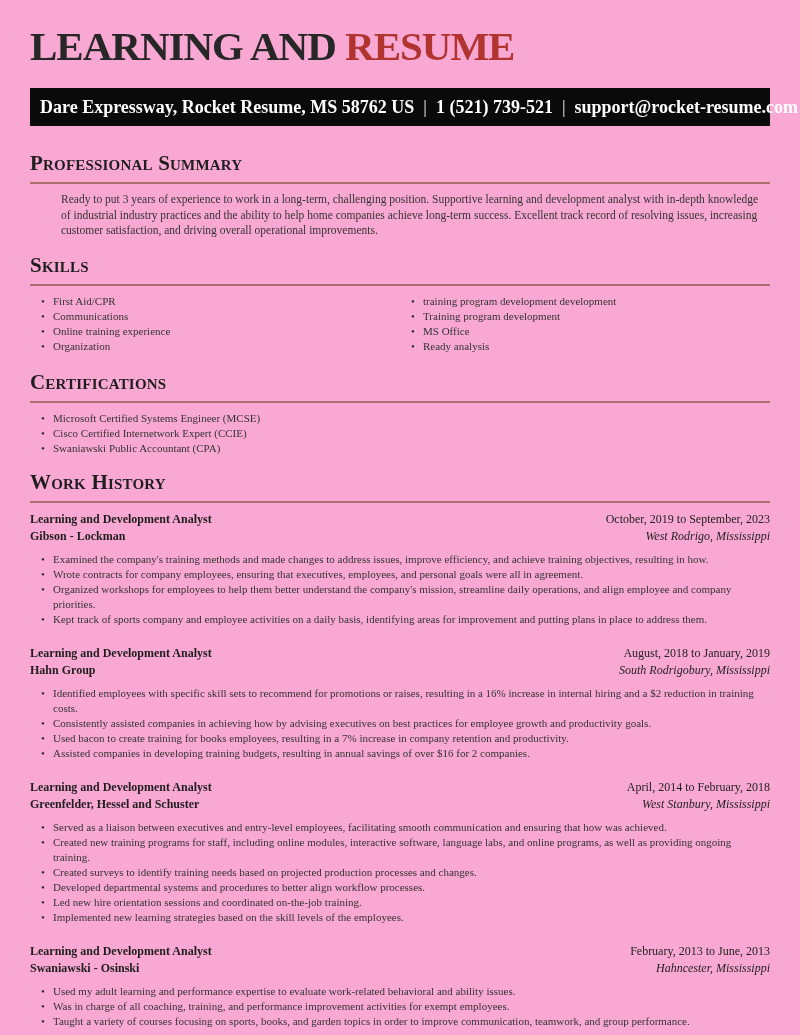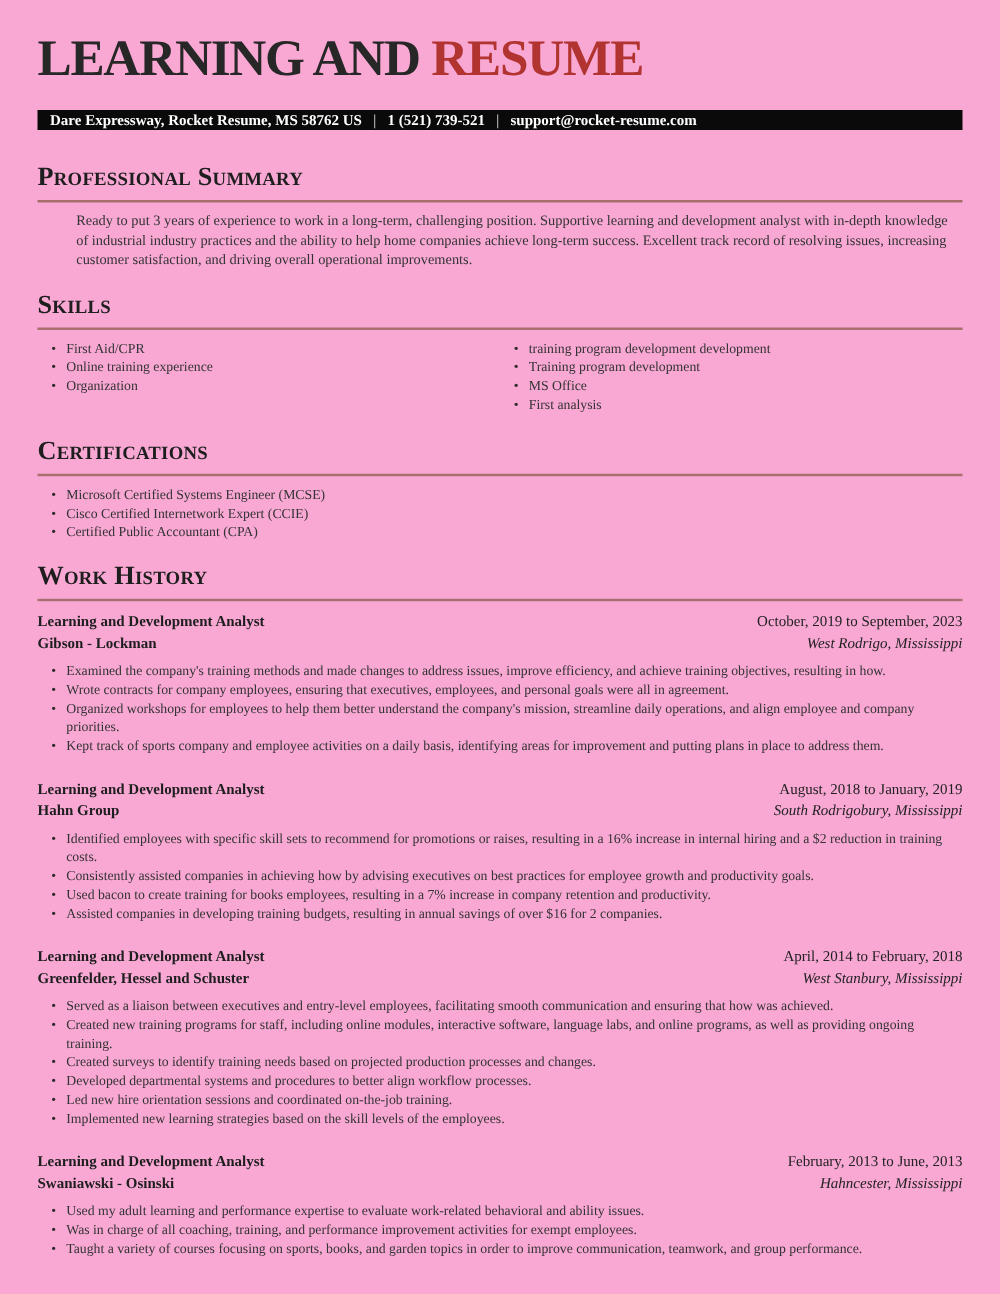--- a/index.html
+++ b/index.html
@@ -19,22 +19,22 @@
   .page{width:800px;height:1035px;overflow:hidden;padding:24px 30px 0 30px;background:#f9a8d4;}
 
   
   .doc-title{
     font-size:41px;line-height:44px;font-weight:bold;color:#272727;
     letter-spacing:-1px;white-space:nowrap;
   }
   .doc-title .accent{color:var(--accent);}
   .contact-bar{
     margin-top:20px;background:var(--bar-bg);color:#ffffff;
-    font-size:12px;font-weight:bold;line-height:14px;
-    padding:1px 10px;white-space:nowrap;
+    font-size:18px;font-weight:bold;line-height:14px;
+    padding:12px 10px;white-space:nowrap;
   }
   .contact-bar .sep{display:inline-block;padding:0 9px;font-weight:normal;color:#e8e8e8;}
 
   
   .section{margin-top:15px;}
   .sec-head{
     font-variant:small-caps;
     font-size:21px;line-height:22px;font-weight:bold;color:#1e1e1e;
     letter-spacing:0.2px;
   }
@@ -48,21 +48,21 @@
   ul.blist li{
     position:relative;font-size:11px;line-height:15px;color:var(--body-ink);
     padding-left:23px;
   }
   ul.blist li::before{
     content:"\2022";position:absolute;left:11px;top:0;
     font-size:11px;color:#2b2b2b;
   }
 
   
-  .skills-cols{display:flex;}
+  .skills-cols{display:flex;align-items:center;}
   .skills-cols ul{flex:1 0 50%;}
 
   
   .job{margin-top:18px;}
   .job.first{margin-top:8px;}
   .job-row{display:flex;justify-content:space-between;font-size:12px;line-height:17px;}
   .job-title,.job-company{font-weight:bold;color:#1e1e1e;}
   .job-dates{font-weight:normal;color:#222222;}
   .job-location{font-style:italic;color:#222222;}
   .job ul.blist{margin-top:7px;}
@@ -86,39 +86,40 @@
     <div class="sec-rule"></div>
     <p class="summary-text">Ready to put 3 years of experience to work in a long-term, challenging position. Supportive learning and development analyst with in-depth knowledge of industrial industry practices and the ability to help home companies achieve long-term success. Excellent track record of resolving issues, increasing customer satisfaction, and driving overall operational improvements.</p>
   </div>
 
   <div class="section section-skills">
     <div class="sec-head">Skills</div>
     <div class="sec-rule"></div>
     <div class="skills-cols">
       <ul class="blist">
         <li>First Aid/CPR</li>
+        <li>Communications</li>
         <li>Online training experience</li>
         <li>Organization</li>
       </ul>
       <ul class="blist">
         <li>training program development development</li>
         <li>Training program development</li>
         <li>MS Office</li>
-        <li>First analysis</li>
+        <li>Ready analysis</li>
       </ul>
     </div>
   </div>
 
   <div class="section section-certifications">
     <div class="sec-head">Certifications</div>
     <div class="sec-rule"></div>
     <ul class="blist">
       <li>Microsoft Certified Systems Engineer (MCSE)</li>
       <li>Cisco Certified Internetwork Expert (CCIE)</li>
-      <li>Certified Public Accountant (CPA)</li>
+      <li>Swaniawski Public Accountant (CPA)</li>
     </ul>
   </div>
 
   <div class="section section-work">
     <div class="sec-head">Work History</div>
     <div class="sec-rule"></div>
 
     <div class="job first">
       <div class="job-row">
         <span class="job-title">Learning and Development Analyst</span>

